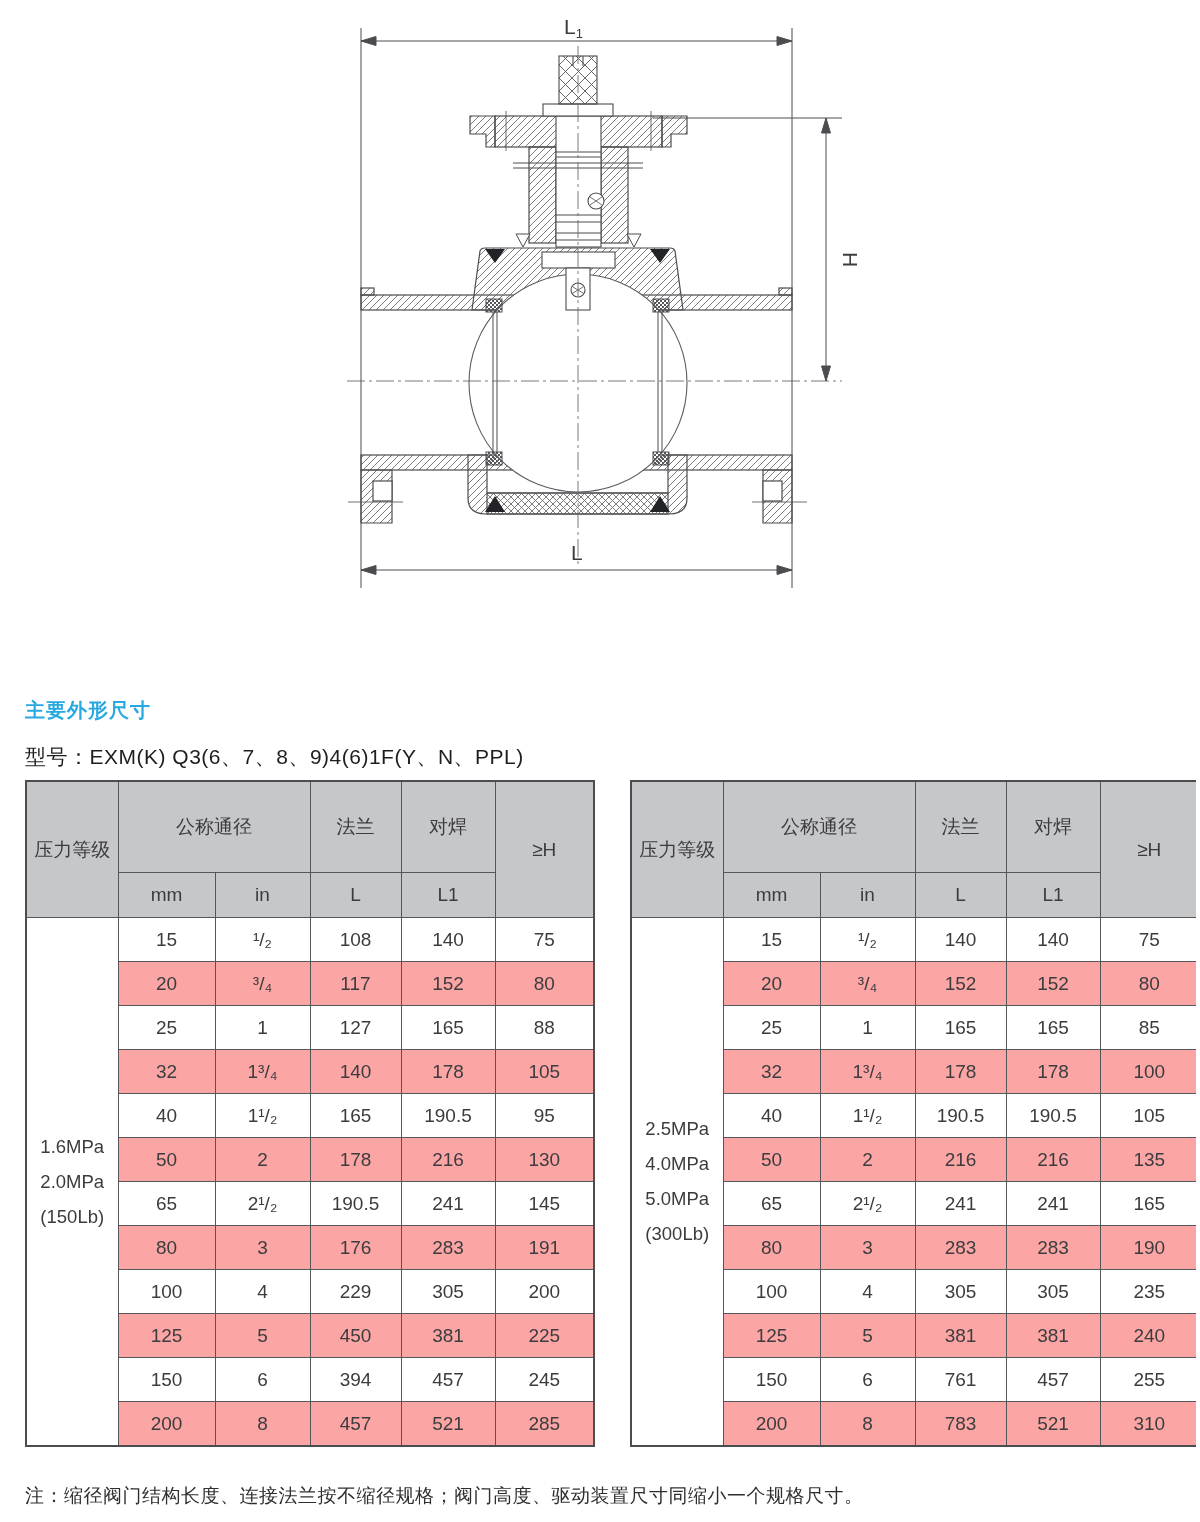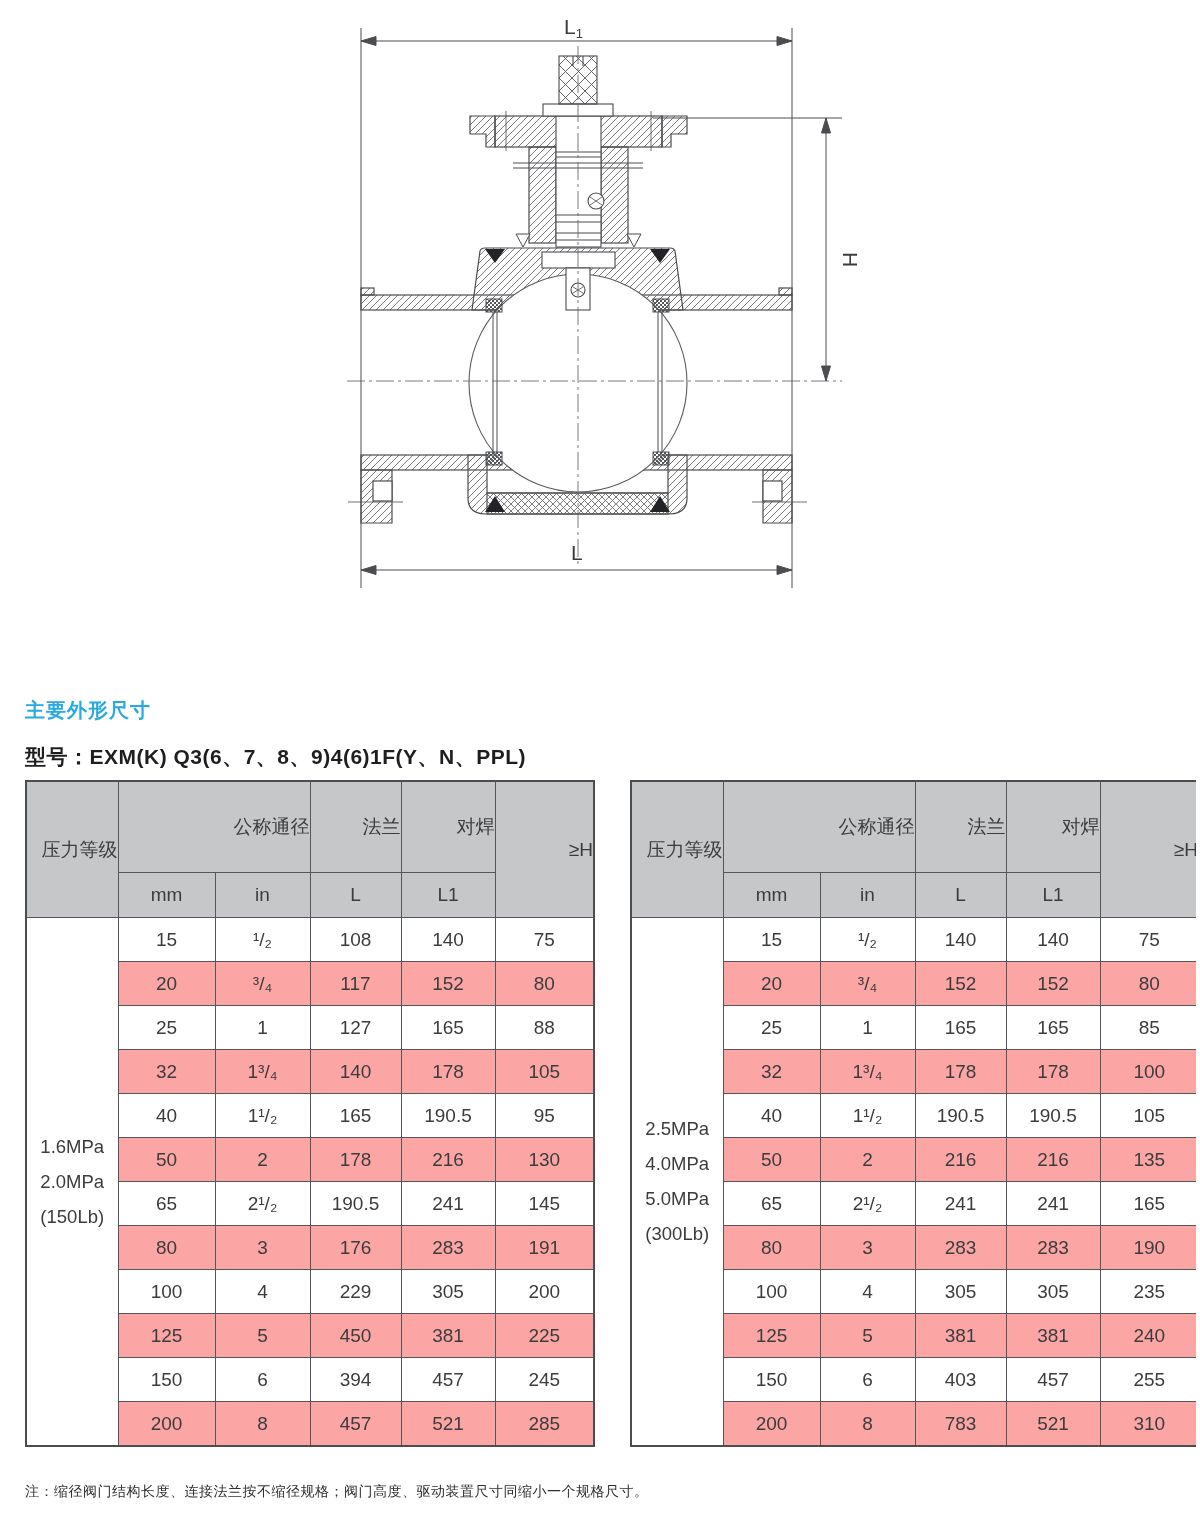--- a/index.html
+++ b/index.html
@@ -1,32 +1,32 @@
 <!DOCTYPE html>
 <html><head>
 <meta charset="utf-8">
 <style>
   html,body{margin:0;padding:0;background:#fff;}
   .page{position:relative;width:1196px;height:1522px;background:#ffffff;overflow:hidden;
         font-family:"Liberation Sans","DejaVu Sans",sans-serif;color:#3c3c3e;}
   .drawing-wrap{position:absolute;top:0;left:0;width:1200px;height:660px;}
   .doc-title{position:absolute;left:25px;top:697px;font-size:20px;font-weight:bold;color:#29a9e1;letter-spacing:1px;}
-  .model-line{position:absolute;left:25px;top:743px;font-size:21px;font-weight:bold;color:#1e1e20;letter-spacing:.5px;}
+  .model-line{position:absolute;left:25px;top:743px;font-size:21px;font-weight:normal;color:#1e1e20;letter-spacing:.5px;}
   .tables-row{position:absolute;left:25px;top:780px;display:flex;gap:35px;}
   table.dim{border-collapse:collapse;table-layout:fixed;width:568px;border:2px solid #4c4d50;}
   table.dim th,table.dim td{border:1.4px solid #55565a;text-align:center;vertical-align:middle;
         font-weight:normal;font-size:19px;color:#3c3c3e;padding:0;}
   table.dim thead th{background:#c6c7c9;}
-  tr.hrow1 th{height:90px;text-align:right;}
+  tr.hrow1 th{height:90px;}
   tr.hrow2 th{height:44px;margin-top:14px;}
   table.dim tbody td{height:43px;background:#ffffff;}
   table.dim tbody tr.alt td{background:#fca5a5;}
   table.dim td.pressure-cell{background:#ffffff !important;font-size:18.5px;}
   td.pressure-cell div{margin:13px 0;}
-  .note-line{position:absolute;left:25px;top:1483px;font-size:14px;color:#2f2f31;
+  .note-line{position:absolute;left:25px;top:1483px;font-size:19px;color:#2f2f31;
         font-family:"DejaVu Serif","Liberation Serif",serif;letter-spacing:.5px;}
 </style>
 </head>
 <body>
 
 <div class="page">
 
   <div class="drawing-wrap">
     <svg width="1200" height="660" viewBox="0 0 1200 660" xmlns="http://www.w3.org/2000/svg">
       <defs>
@@ -373,21 +373,21 @@
           <tr class="alt">
             <td>125</td>
             <td>5</td>
             <td>381</td>
             <td>381</td>
             <td>240</td>
           </tr>
           <tr>
             <td>150</td>
             <td>6</td>
-            <td>403</td>
+            <td>761</td>
             <td>457</td>
             <td>255</td>
           </tr>
           <tr class="alt">
             <td>200</td>
             <td>8</td>
             <td>783</td>
             <td>521</td>
             <td>310</td>
           </tr>

